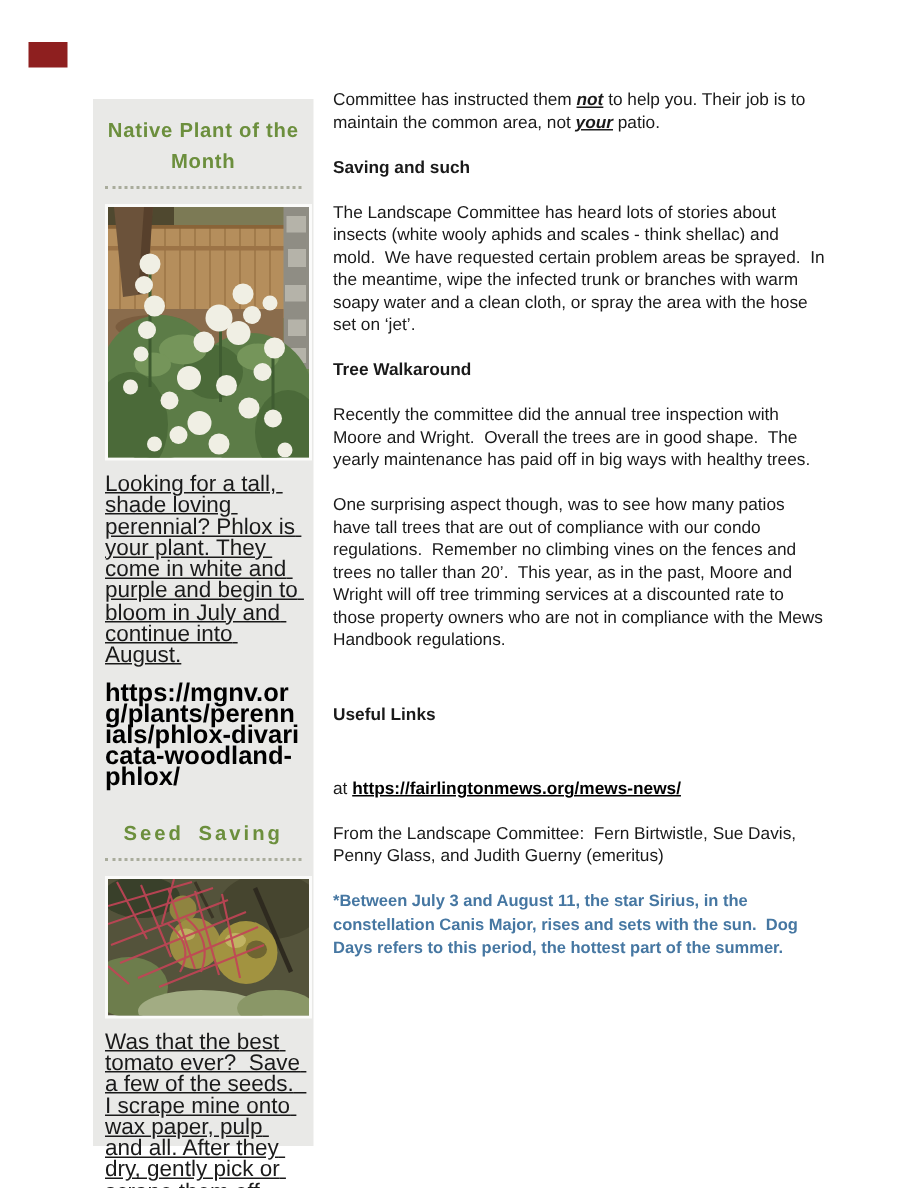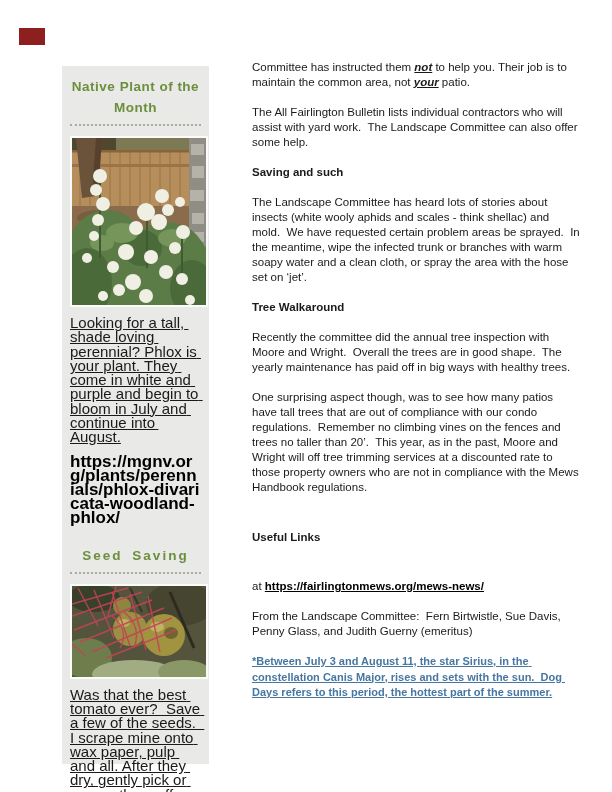--- a/index.html
+++ b/index.html
@@ -20,28 +20,28 @@
   }
   .sb-heading.seed{margin-top:18px;letter-spacing:2px;word-spacing:4px;}
   .dotted{border-top:2px dotted #a9ac9c;margin:6px 0 10px 0;height:0;}
   .photo{width:134px;margin:0 auto;border:2px solid #fbfbfa;font-size:0;line-height:0;}
   .sb-text{font-size:15px;line-height:14.3px;margin-top:9px;white-space:pre-wrap;text-decoration:underline;}
   .sb-link{
     font-size:17px;line-height:14px;margin-top:10px;font-weight:bold;
     color:#000;word-break:break-all;white-space:pre-wrap;cursor:pointer;
   }
   
-  .main{position:absolute;left:252px;top:60px;width:328px;font-size:11.5px;line-height:15px;}
+  .main{position:absolute;left:222px;top:60px;width:328px;font-size:11.5px;line-height:15px;}
   .main p{margin:0 0 15px 0;white-space:pre-wrap;}
   .main p.h{font-weight:bold;}
   .main p.h-links{margin-bottom:19px;margin-top:35px;}
   .em{font-weight:bold;font-style:italic;text-decoration:underline;}
   a.link{font-weight:bold;text-decoration:underline;color:#000;cursor:pointer;}
   .committee{margin-top:3px;}
-  .footnote{margin-top:-6px;color:#4677a2;font-weight:bold;font-size:11px;line-height:15.5px;text-decoration:underline;}
+  .footnote{margin-top:-6px;color:#4677a2;font-weight:bold;font-size:11px;line-height:15.5px;}
 </style>
 </head>
 <body>
 
 <div class="red-mark"></div>
 
 <aside class="sidebar">
   <div class="sb-heading">Native Plant of the Month</div>
   <div class="dotted"></div>
   <div class="photo"><svg width="134" height="167" viewBox="0 0 134 167" preserveAspectRatio="none">
@@ -126,21 +126,20 @@
       <circle cx="92" cy="49" r="21" fill="#a29340"></circle>
       <ellipse cx="85" cy="41" rx="7" ry="5" fill="#c9bb6b" opacity="0.8"></ellipse>
       <ellipse cx="99" cy="47" rx="7" ry="6" fill="#6f6531"></ellipse>
       <path d="M0 18 L56 2 M0 30 L70 6 M2 44 L80 14 M8 56 L92 22 M20 66 L100 32 M34 72 L104 44 M6 2 L26 40 M22 4 L42 52 M40 6 L58 60 M58 8 L74 64 M76 10 L88 66 M44 0 L36 30 M0 58 L14 70 M40 30 Q58 44 48 62 M52 26 Q70 40 62 62" stroke="#c24457" stroke-width="1.4" opacity="0.9" fill="none"></path>
     </svg></div>
   <div class="sb-text">Was that the best tomato ever?  Save a few of the seeds.  I scrape mine onto wax paper, pulp and all. After they dry, gently pick or scrape them off into a bag for planting next year.</div>
 </aside>
 
 <main class="main">
   <p><span>Committee has instructed them </span><span class="em">not</span><span> to help you. Their job is to maintain the common area, not </span><span class="em">your</span><span> patio.</span></p>
-  <p>The All Fairlington Bulletin lists individual contractors who will assist with yard work.  The Landscape Committee can also offer some help.</p>
   <p class="h">Saving and such</p>
   <p>The Landscape Committee has heard lots of stories about insects (white wooly aphids and scales - think shellac) and mold.  We have requested certain problem areas be sprayed.  In the meantime, wipe the infected trunk or branches with warm soapy water and a clean cloth, or spray the area with the hose set on ‘jet’.</p>
   <p class="h">Tree Walkaround</p>
   <p>Recently the committee did the annual tree inspection with Moore and Wright.  Overall the trees are in good shape.  The yearly maintenance has paid off in big ways with healthy trees.</p>
   <p>One surprising aspect though, was to see how many patios have tall trees that are out of compliance with our condo regulations.  Remember no climbing vines on the fences and trees no taller than 20’.  This year, as in the past, Moore and Wright will off tree trimming services at a discounted rate to those property owners who are not in compliance with the Mews Handbook regulations.</p>
   <p class="h h-links">Useful Links</p>
   <p><br><span>at </span><a class="link">https://fairlingtonmews.org/mews-news/</a></p>
   <p class="committee">From the Landscape Committee:  Fern Birtwistle, Sue Davis, Penny Glass, and Judith Guerny (emeritus)</p>
   <p class="footnote">*Between July 3 and August 11, the star Sirius, in the constellation Canis Major, rises and sets with the sun.  Dog Days refers to this period, the hottest part of the summer.</p>
 </main>

